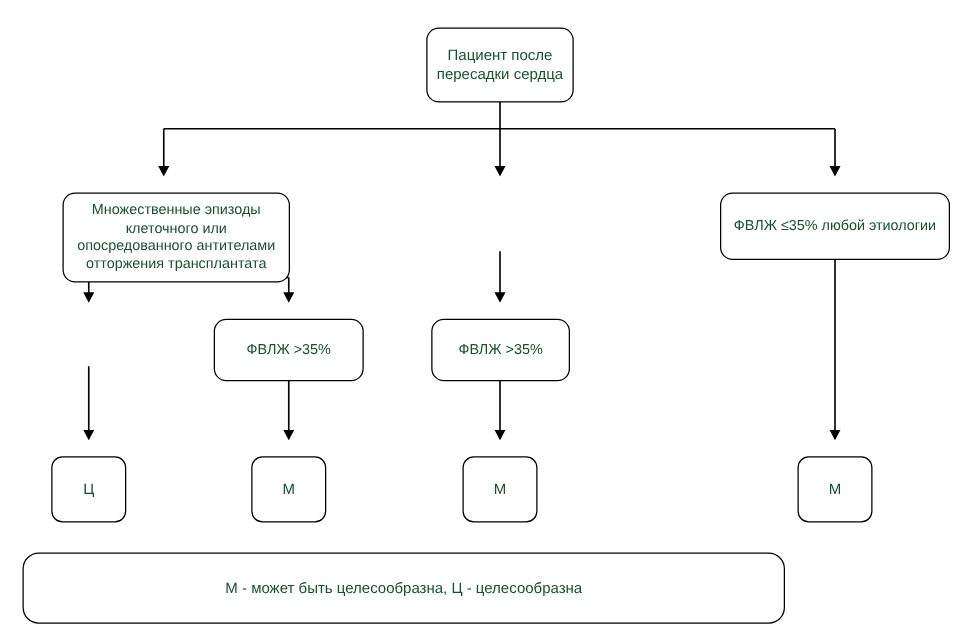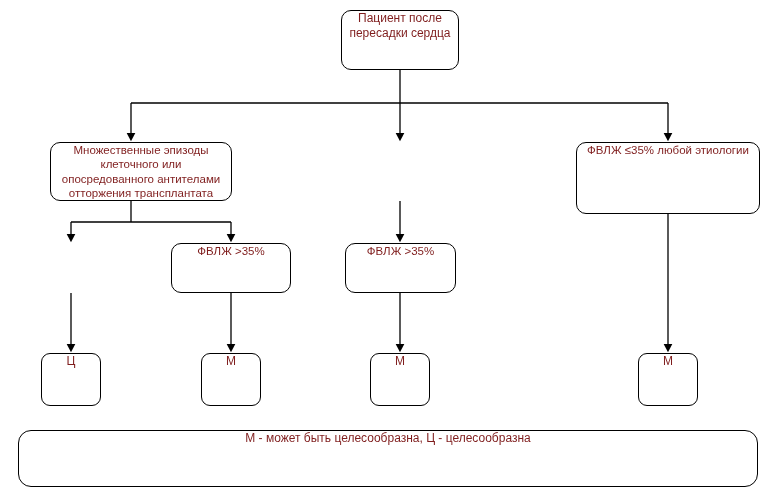--- a/index.html
+++ b/index.html
@@ -26,24 +26,26 @@
     height: 501px;
     pointer-events: none;
   }
   .node {
     position: absolute;
     box-sizing: border-box;
     background: #ffffff;
     border: 1px solid #000000;
     border-radius: 10px;
     display: flex;
+    align-items: center;
     justify-content: center;
     text-align: center;
     line-height: 1.25;
-    color: #7f1d1d;
+    color: #14532d;
+    margin-top: 12px;
   }
   .node .txt {
     display: block;
     width: 100%;
     padding: 0 4px;
     box-sizing: border-box;
     white-space: pre-line;
   }
   .root-node      { font-size: 12px; }
   .branch-node    { font-size: 11.5px; }
@@ -86,29 +88,29 @@
     <line x1="71" y1="293" x2="71" y2="348" stroke="#000000" stroke-width="1.3" marker-end="url(#arrowhead)"></line>
     <line x1="231" y1="293" x2="231" y2="348" stroke="#000000" stroke-width="1.3" marker-end="url(#arrowhead)"></line>
     <line x1="400" y1="293" x2="400" y2="348" stroke="#000000" stroke-width="1.3" marker-end="url(#arrowhead)"></line>
   </svg>
 
   <div class="node root-node" style="left:341px; top:10px; width:118px; height:60px;">
     <span class="txt">Пациент после
 пересадки сердца</span>
   </div>
 
-  <div class="node branch-node" style="left:50px; top:142px; width:182px; height:59px;">
+  <div class="node branch-node" style="left:50px; top:142px; width:182px; height:72px;">
     <span class="txt">Множественные эпизоды
 клеточного или
 опосредованного антителами
 отторжения трансплантата</span>
   </div>
 
 
-  <div class="node branch-node" style="left:576px; top:142px; width:184px; height:72px;">
+  <div class="node branch-node" style="left:576px; top:142px; width:184px; height:54px;">
     <span class="txt">ФВЛЖ ≤35% любой этиологии</span>
   </div>
 
 
   <div class="node criteria-node" style="left:171px; top:243px; width:120px; height:50px;">
     <span class="txt">ФВЛЖ &gt;35%</span>
   </div>
 
   <div class="node criteria-node" style="left:345px; top:243px; width:111px; height:50px;">
     <span class="txt">ФВЛЖ &gt;35%</span>
@@ -123,17 +125,17 @@
   </div>
 
   <div class="node result-node" style="left:370px; top:353px; width:60px; height:53px;">
     <span class="txt">М</span>
   </div>
 
   <div class="node result-node" style="left:638px; top:353px; width:60px; height:53px;">
     <span class="txt">М</span>
   </div>
 
-  <div class="node legend-node" style="left:18px; top:430px; width:740px; height:57px;">
+  <div class="node legend-node" style="left:18px; top:430px; width:610px; height:57px;">
     <span class="txt">М - может быть целесообразна, Ц - целесообразна</span>
   </div>
 
 </div>
 
 </body></html>

